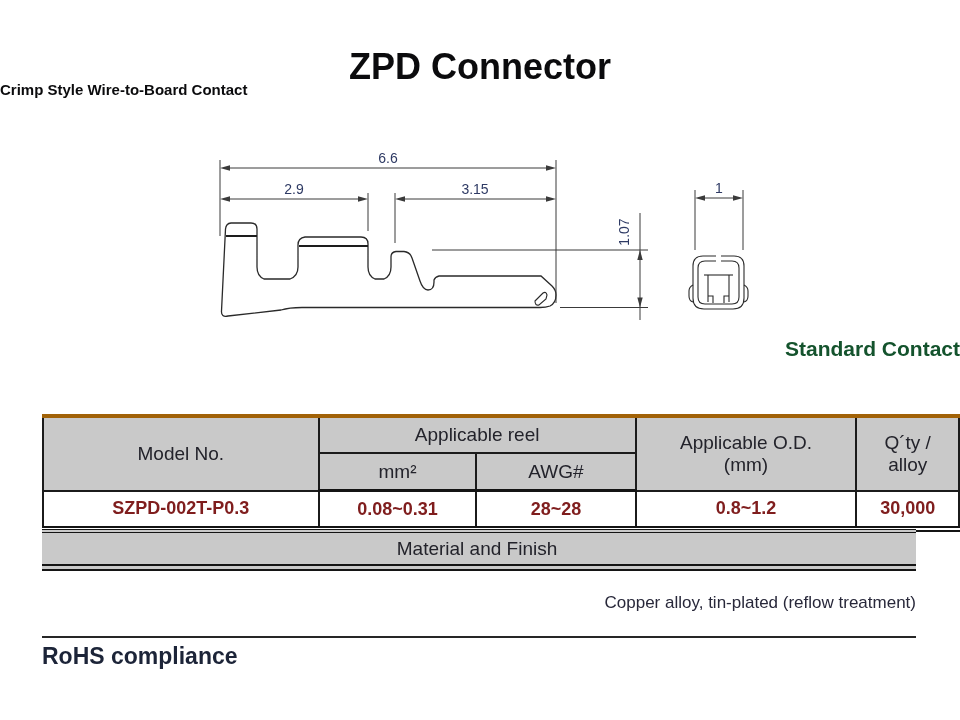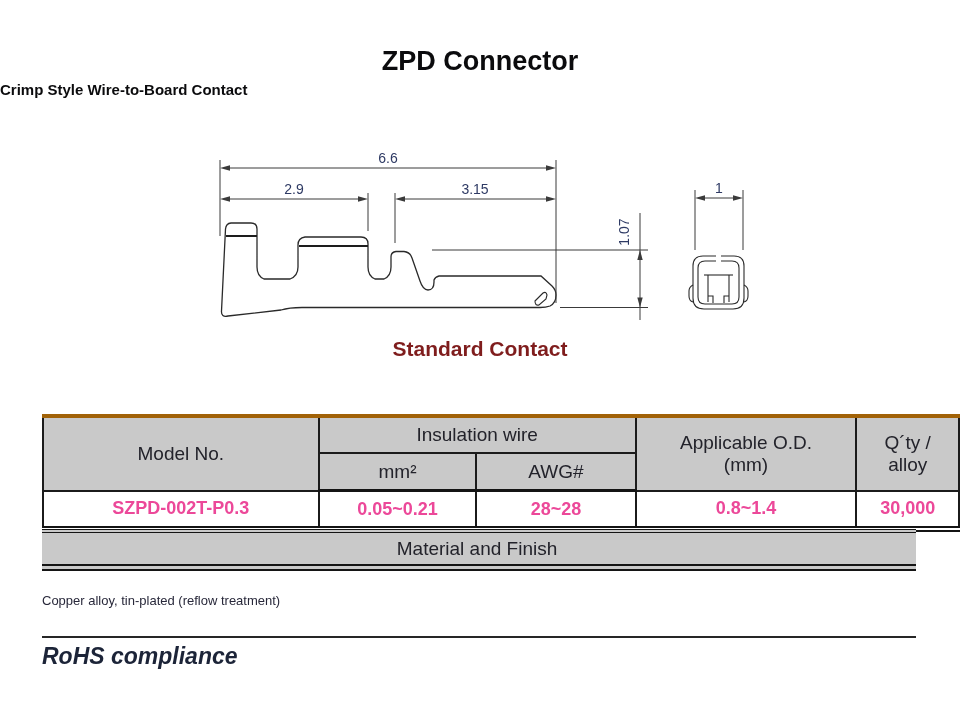--- a/index.html
+++ b/index.html
@@ -3,66 +3,66 @@
 <meta charset="utf-8">
 <style>
   html,body { margin:0; padding:0; background:#fff; }
   .page {
     position:relative; width:960px; height:720px; background:#ffffff;
     font-family:"Liberation Sans","DejaVu Sans",sans-serif; color:#111;
     overflow:hidden;
   }
   .title {
     position:absolute; top:46px; left:0; width:100%; text-align:center;
-    font-size:27px; font-weight:bold; color:#0b0b0d; letter-spacing:0;
+    font-size:36px; font-weight:bold; color:#0b0b0d; letter-spacing:0;
   }
   .subtitle {
     position:absolute; top:81px; left:0; width:100%; text-align:left;
     font-size:15px; font-weight:bold; color:#0b0b0d;
   }
   .drawing-svg { position:absolute; left:180px; top:140px; }
   .caption {
-    position:absolute; top:337px; left:0; width:100%; text-align:center;
-    font-size:21px; font-weight:bold; color:#7f1d1d;
+    position:absolute; top:337px; left:0; width:100%; text-align:right;
+    font-size:21px; font-weight:bold; color:#14532d;
   }
   table.spec {
     position:absolute; left:42px; top:414px; width:918px;
     border-collapse:collapse; table-layout:fixed;
     border-top:4px solid #a16207; border-bottom:6px double #141414;
   }
   table.spec th, table.spec td {
     border:2px solid #1b1b1b; text-align:center; vertical-align:middle;
     padding:0;
   }
   table.spec th {
     background:#c9c9c9; font-weight:normal; font-size:19px; color:#23232b;
   }
   tr.hdr1 th { height:34px; }
   tr.hdr2 th { height:35px; border-bottom:3px solid #141414;text-align:center; }
   tr.data td {
-    height:34px; font-size:18px; font-weight:bold; color:#ec4899;
+    height:34px; font-size:18px; font-weight:bold; color:#7f1d1d;
     background:#fff;
   }
   .two-line { line-height:1.15; display:block; padding:2px 0; }
   .material-bar {
     position:absolute; left:42px; top:529px; width:874px;
     background:#c9c9c9; border-top:4px double #141414; border-bottom:7px double #141414;
     text-align:center; font-size:19px; color:#23232b; padding:5px 4px 4px 0;
     box-sizing:border-box;
   }
   .material-value {
-    position:absolute; left:42px; top:593px; width:874px; text-align:left;
-    font-size:13px; color:#28283a;
+    position:absolute; left:42px; top:593px; width:874px; text-align:right;
+    font-size:17px; color:#28283a;
   }
   .footer {
     position:absolute; left:42px; top:636px; width:874px;
     border-top:2px solid #262626;
   }
   .rohs {
-    margin-top:5px; font-size:23px; font-weight:bold; font-style:italic;
+    margin-top:5px; font-size:23px; font-weight:bold; 
     color:#1c2438;
   }
   .dim-text { font-size:14px; fill:#2e3a64; font-family:"Liberation Sans","DejaVu Sans",sans-serif; }
   .part-line { fill:#ffffff; stroke:#2a2a2a; stroke-width:1.3; }
   .thin-line { fill:none; stroke:#2a2a2a; stroke-width:1.1; }
   .seam { stroke:#1d1d1d; stroke-width:2; }
   .dim-line { stroke:#3a3a3a; stroke-width:1; fill:none; }
   .dim-arrow { fill:#3a3a3a; stroke:none; }
 </style>
 </head>
@@ -144,43 +144,43 @@
     <colgroup>
       <col style="width:30.1%">
         <col style="width:17.2%">
         <col style="width:17.4%">
       <col style="width:24.1%">
         <col style="width:11.2%">
     </colgroup>
     <tbody>
         <tr class="hdr1">
       <th rowspan="2">Model No.</th>
-      <th colspan="2">Insulation wire</th>
+      <th colspan="2">Applicable reel</th>
       <th rowspan="2">
         <span class="two-line">
           <span style="display:block">Applicable O.D.</span>
           <span style="display:block">(mm)</span>
         </span>
       </th>
       <th rowspan="2">
         <span class="two-line">
           <span style="display:block">Q´ty /</span>
           <span style="display:block">alloy</span>
         </span>
       </th>
     </tr>
     <tr class="hdr2">
       <th>mm²</th>
       <th>AWG#</th>
     </tr>
     <tr class="data">
       <td>SZPD-002T-P0.3</td>
-      <td>0.05~0.21</td>
+      <td>0.08~0.31</td>
       <td>28~28</td>
-      <td>0.8~1.4</td>
+      <td>0.8~1.2</td>
       <td>30,000</td>
     </tr>
   </tbody>
     </table>
 
   <div class="material-bar">Material and Finish</div>
   <div class="material-value">Copper alloy, tin-plated (reflow treatment)</div>
 
   <div class="footer">
     <div class="rohs">RoHS compliance</div>

